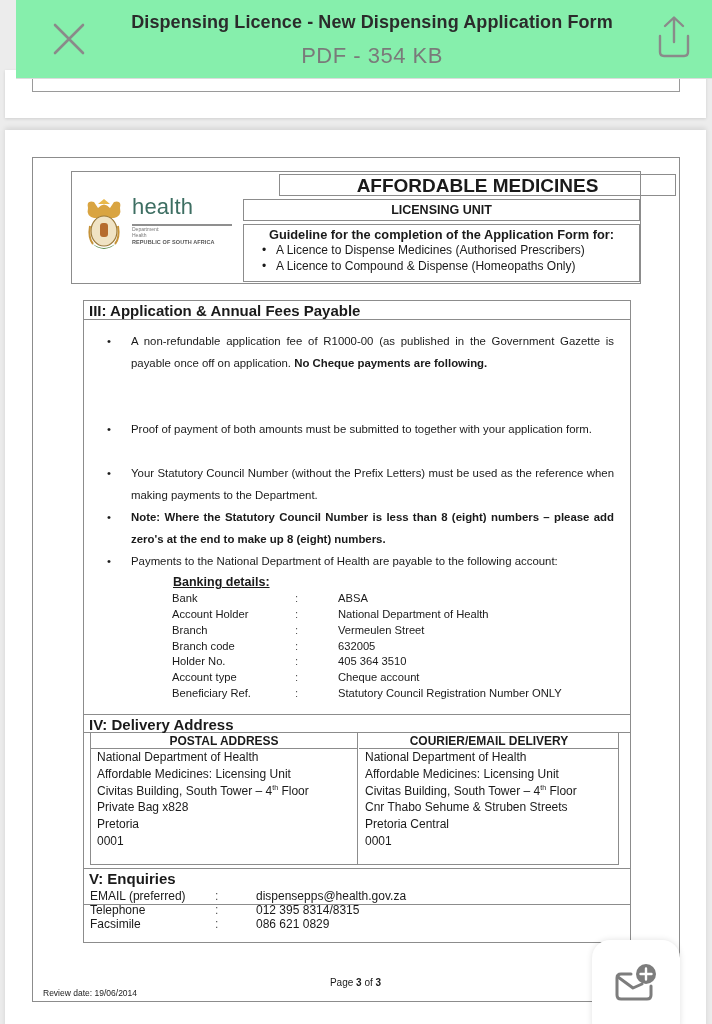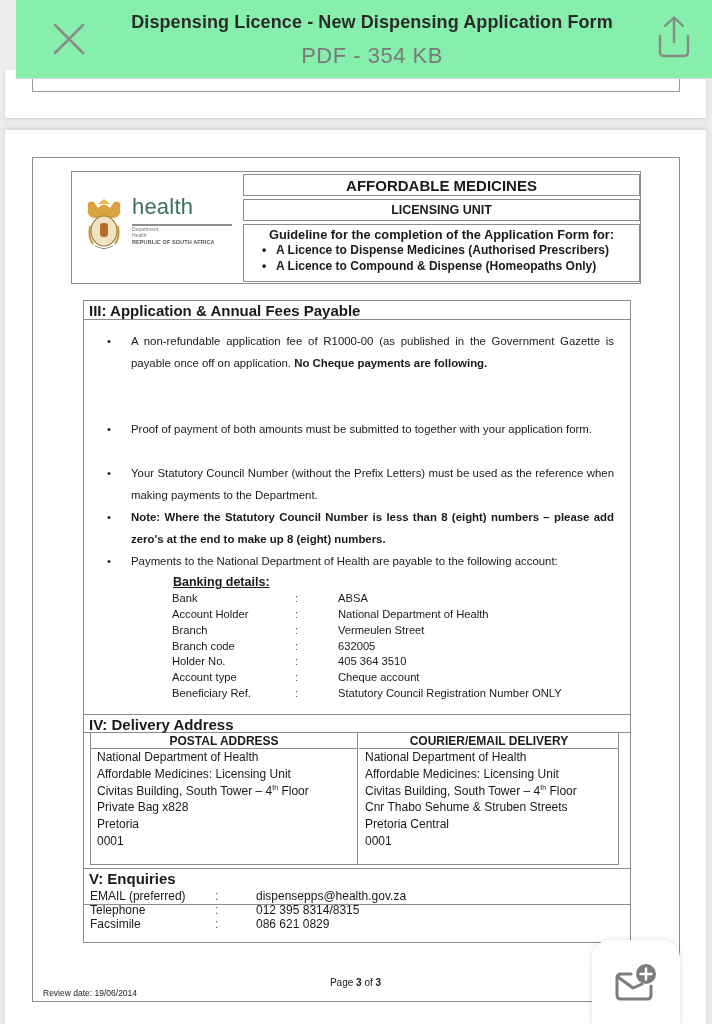--- a/index.html
+++ b/index.html
@@ -36,25 +36,25 @@
   .logo { position: absolute; left: 12px; top: 24px; width: 150px; height: 60px; }
   .crest { position: absolute; left: 0; top: 2px; width: 40px; height: 54px; }
   .logo-word { position: absolute; left: 48px; top: -2px; font-size: 22px; color: #3d6e62;
                font-family: "Liberation Sans", sans-serif; letter-spacing: 0.2px; }
   .logo-rule { position: absolute; left: 48px; top: 28px; width: 100px; height: 2px; background: #8f8f8f; }
   .logo-small { position: absolute; left: 48px; top: 31px; font-size: 5px; line-height: 5.5px; color: #777; }
   .logo-rsa { position: absolute; left: 48px; top: 43px; font-size: 5.5px; font-weight: 700; color: #555; letter-spacing: 0.1px; }
 
   .hcell { position: absolute; left: 171px; width: 397px; border: 1px solid #8c8c8c;
            text-align: center; font-weight: 700; }
-  .hc1 { top: 2px; height: 22px; font-size: 15px; line-height: 21px; }
+  .hc1 { top: 2px; height: 22px; font-size: 19px; line-height: 21px; margin-left: 36px; }
   .hc2 { top: 27px; height: 22px; font-size: 12.5px; line-height: 21px; }
   .hc3 { top: 52px; height: 58px; font-size: 12.8px; }
   .hc3 .g-title { display: block; padding-top: 2px; line-height: 16px; }
-  .hc3 ul { list-style: none; text-align: left; padding-left: 18px; font-weight: 700; font-size: 12px; line-height: 15.5px; }
+  .hc3 ul { list-style: none; text-align: left; padding-left: 18px; font-weight: 400; font-size: 12px; line-height: 15.5px; }
   .hc3 li::before { content: "•"; display: inline-block; width: 14px; }
 
   
   .sections { position: absolute; left: 78px; top: 170px; width: 548px; height: 643px;
               border: 1px solid #8c8c8c; }
   .sec-head { position: absolute; left: 0; width: 546px; font-weight: 700; font-size: 15px;
               padding-left: 5px; border-bottom: 1px solid #8c8c8c; }
   .sec3-head { top: 0; height: 19px; line-height: 19px; }
   .bul { position: absolute; left: 26px; width: 504px; font-size: 11.4px; line-height: 22px; }
   .bul::before { content: "•"; position: absolute; left: -3px; top: 0; }

